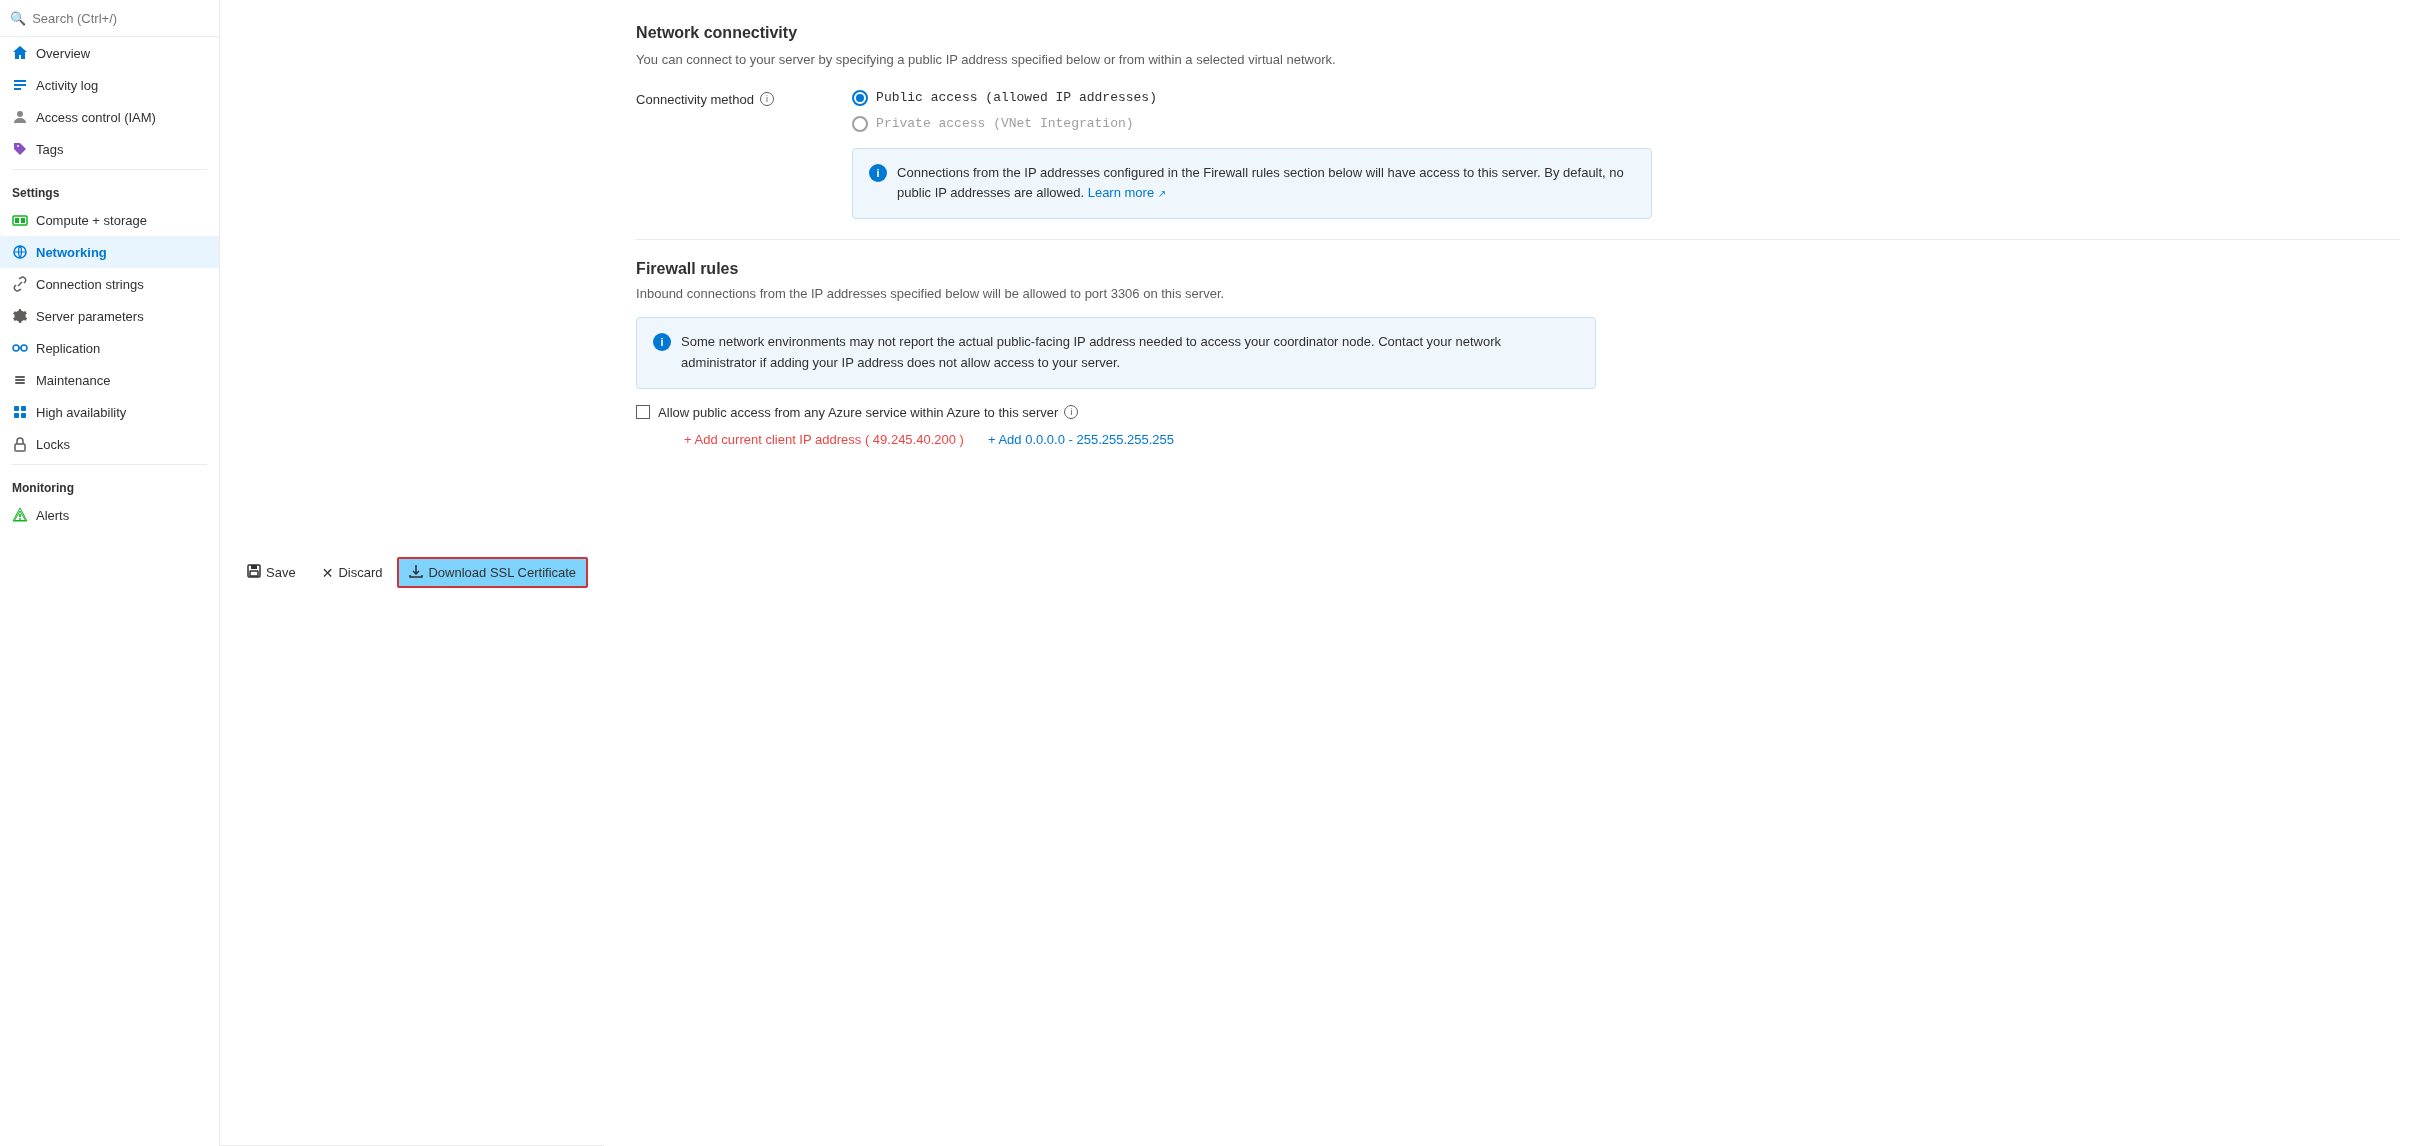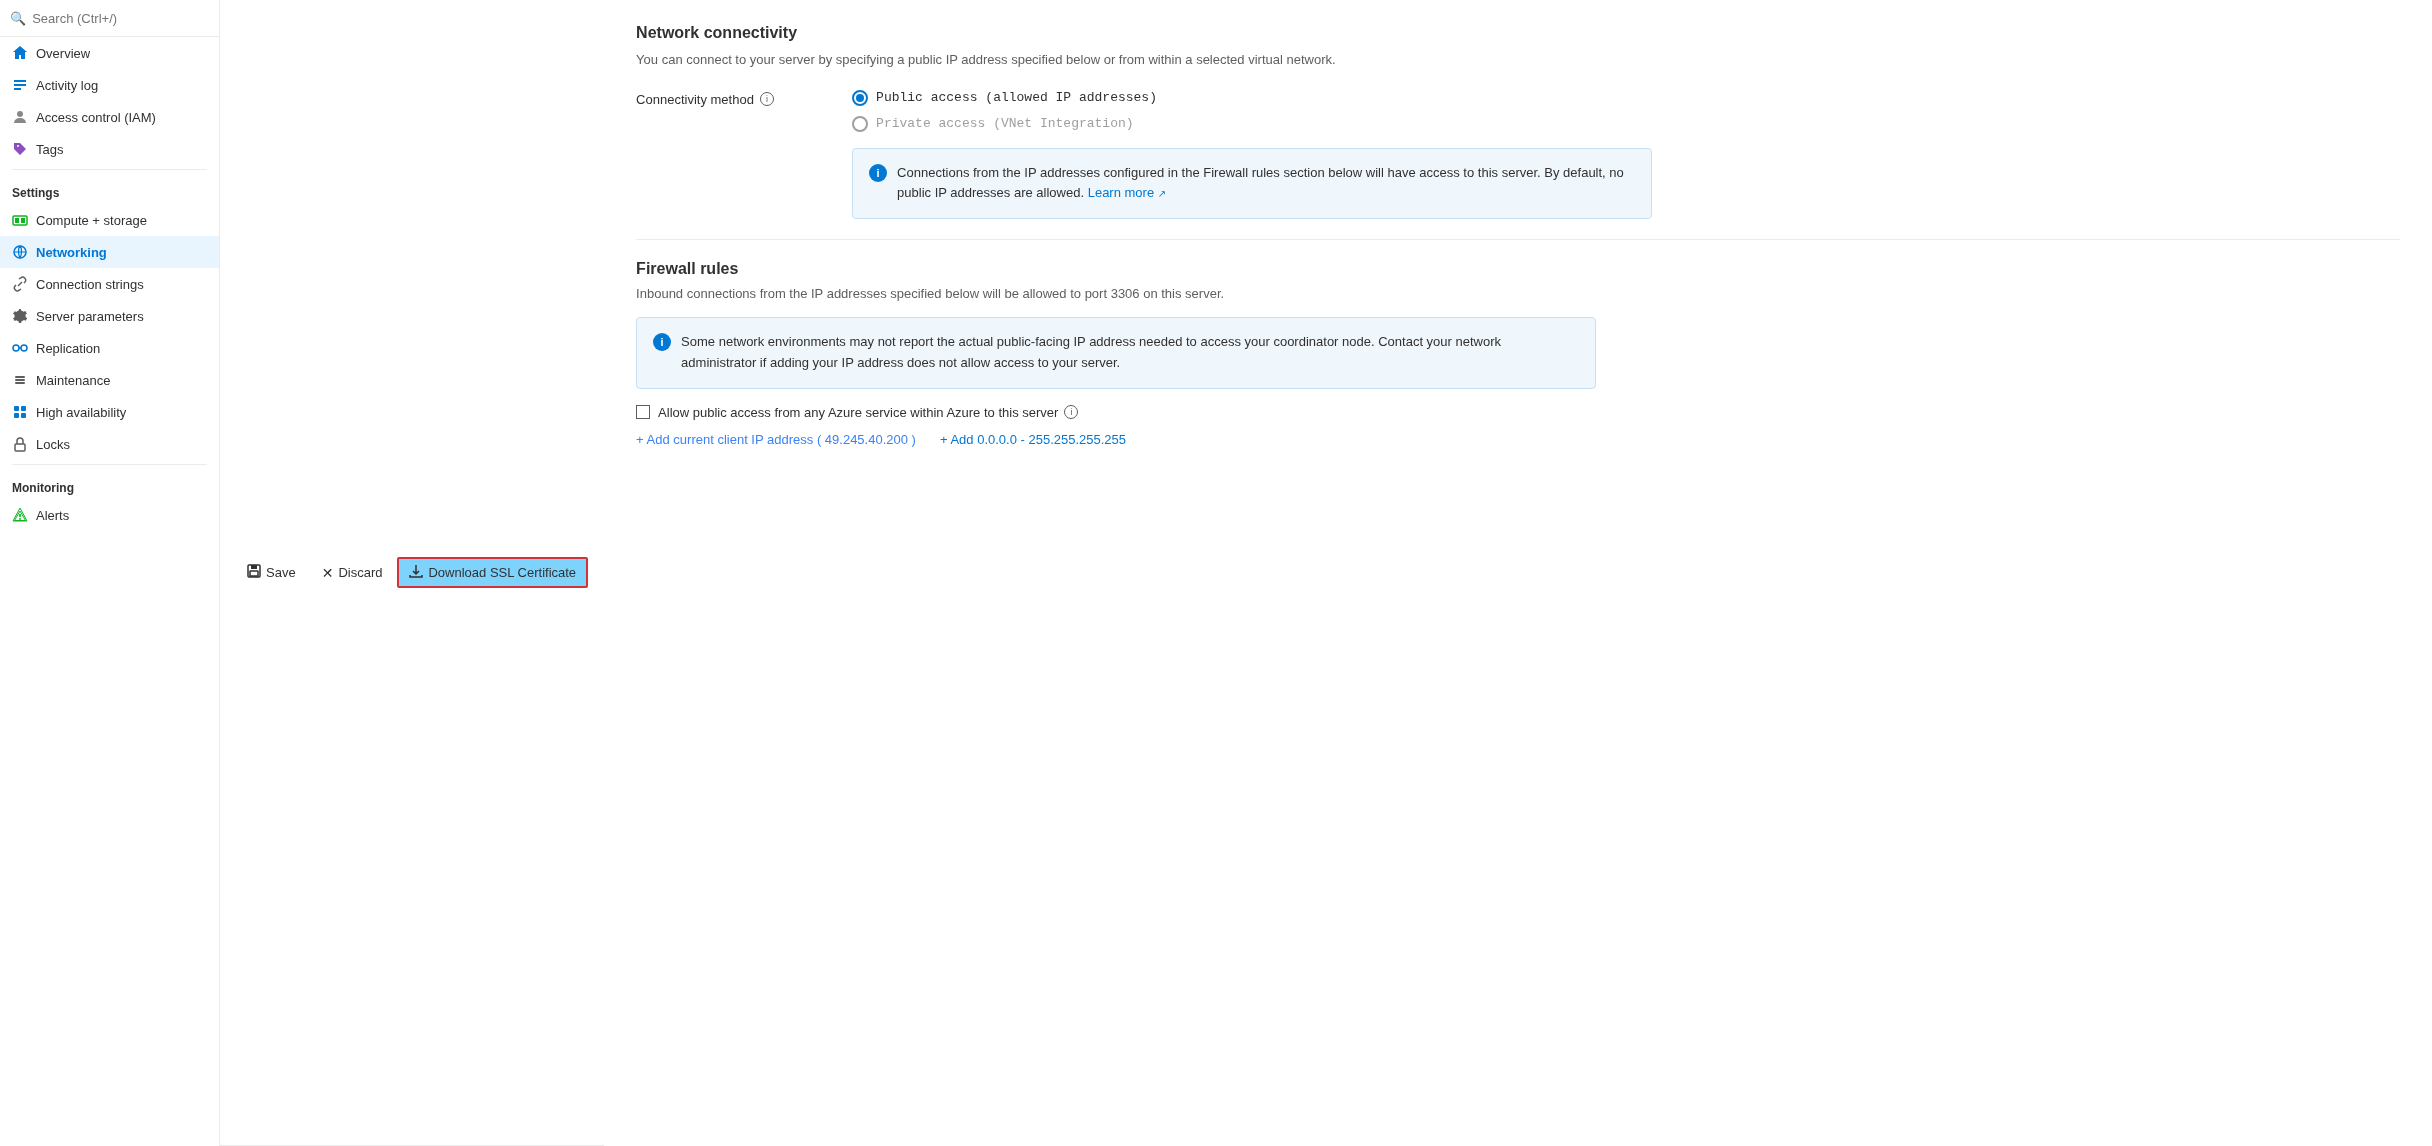--- a/index.html
+++ b/index.html
@@ -238,21 +238,21 @@
       gap: 6px;
     }
 
     .add-links-row {
       display: flex;
       align-items: center;
       gap: 24px;
       margin-top: 12px;
       font-size: 13px;
     }
-    .add-link-gray { color: #3b82f6; }
+    .add-link-gray { color: #ef4444; margin-left: 48px; }
     .add-link-blue { color: #0078d4; cursor: pointer; text-decoration: none; }
 
     
     .icon-overview { color: #0078d4; }
     .icon-activity { color: #0078d4; }
 
     
     .sidebar::-webkit-scrollbar { width: 4px; }
     .sidebar::-webkit-scrollbar-thumb { background: #c8c6c4; border-radius: 4px; }
     .content-area::-webkit-scrollbar { width: 6px; }

